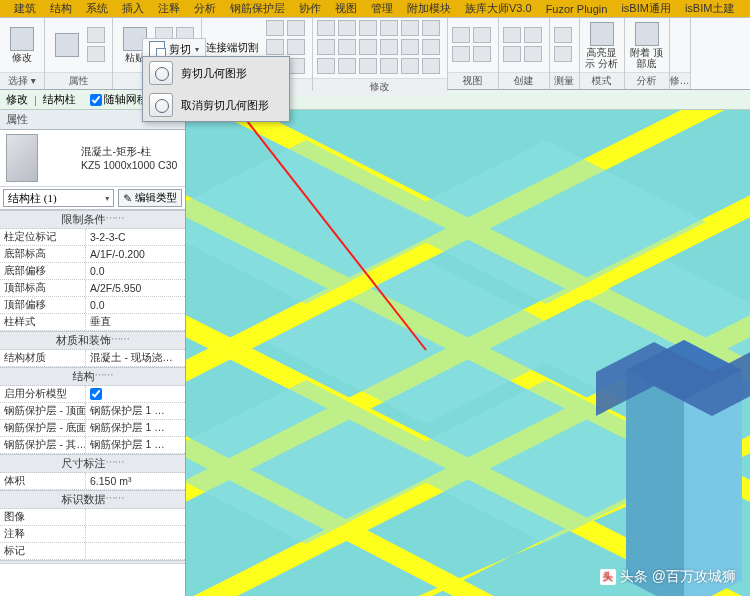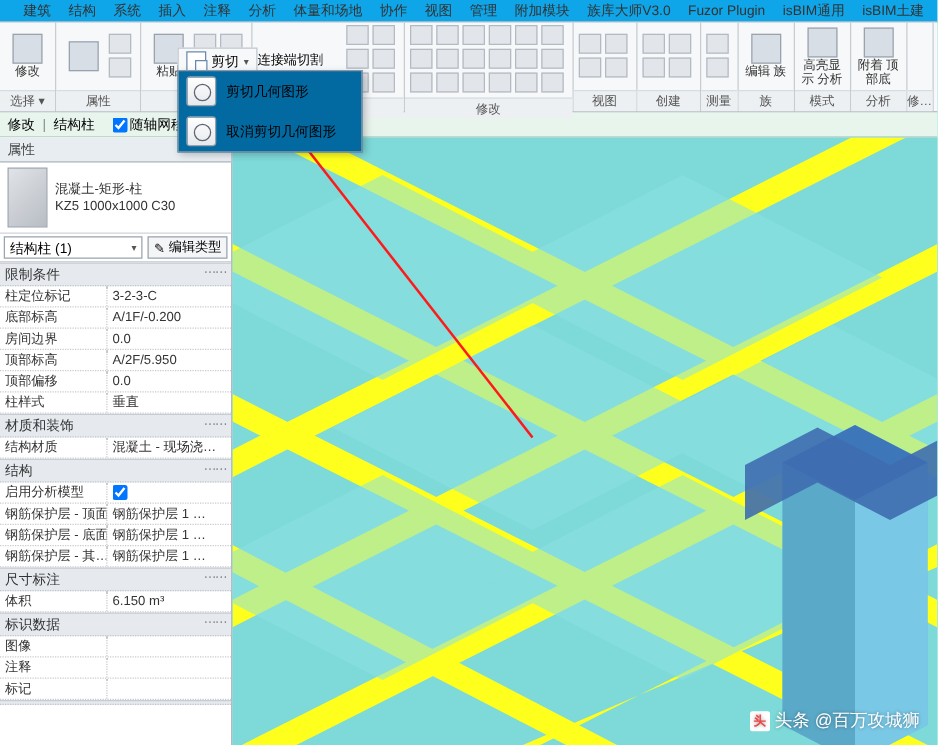--- a/index.html
+++ b/index.html
@@ -1,56 +1,56 @@
 <!DOCTYPE html>
 <html><head>
 <meta charset="utf-8">
 <style>
   * { box-sizing: border-box; margin: 0; padding: 0; }
   body { font-family: "Microsoft YaHei", Arial, sans-serif; font-size: 11px; background: #fff; width: 750px; height: 596px; overflow: hidden; position: relative; }
   
-  .menubar { display: flex; background: #0ea5e9; border-bottom: 1px solid #c0c0c0; height: 18px; align-items: center; padding-left: 8px; gap: 2px; justify-content: center; }
+  .menubar { display: flex; background: #eab308; border-bottom: 1px solid #c0c0c0; height: 18px; align-items: center; padding-left: 8px; gap: 2px; }
   .menubar span { padding: 2px 6px; color: #333; cursor: default; }
   
   .ribbon { display: flex; background: #f7f8f9; border-bottom: 1px solid #a5acb5; height: 72px; }
   .ribbon-group { border-right: 1px solid #c7ccd1; display: flex; flex-direction: column; }
   .ribbon-buttons { display: flex; flex: 1; align-items: center; padding: 2px 4px; gap: 2px; }
   .ribbon-label { text-align: center; font-size: 10px; color: #555; padding: 1px 0; background: #edf0f3; border-top: 1px solid #d8dce0; }
   .rbig { display: flex; flex-direction: column; align-items: center; width: 36px; cursor: default; }
   .rbig .ic { width: 24px; height: 24px; background: #d8dee6; border: 1px solid #9aa3ad; }
   .rbig .lbl { font-size: 10px; color: #333; margin-top: 1px; text-align: center; line-height: 11px; }
   .rgrid { display: grid; grid-template-columns: repeat(auto-fill, 20px); grid-auto-rows: 18px; gap: 1px; }
   .ric { width: 18px; height: 16px; background: #e2e6eb; border: 1px solid #b4bac2; }
   
   .context-tabs { display: flex; align-items: center; background: #e8f5ed; border-bottom: 1px solid #b8cdbf; height: 20px; padding-left: 6px; font-size: 11px; }
   .context-tabs .sep { margin: 0 6px; color: #888; }
   .context-tabs label { display: flex; align-items: center; gap: 2px; }
   .context-tabs input[type=checkbox] { width: 12px; height: 12px; }
   
-  .dropdown { position: absolute; left: 142px; top: 56px; background: #0369a1; border: 1px solid #8a97a6; box-shadow: 2px 2px 6px rgba(0,0,0,0.25); z-index: 100; }
+  .dropdown { position: absolute; left: 142px; top: 56px; background: #e5e5e5; border: 1px solid #8a97a6; box-shadow: 2px 2px 6px rgba(0,0,0,0.25); z-index: 100; }
   .dropdown-item { display: flex; align-items: center; gap: 8px; padding: 4px 20px 4px 6px; white-space: nowrap; }
   .dropdown-item .dic { width: 24px; height: 24px; border: 1px solid #9aa3ad; border-radius: 3px; background: linear-gradient(#fff,#e6e9ed); position: relative; }
   .dropdown-item .dic::after { content:''; position:absolute; width:12px; height:12px; border:1.5px solid #5c6470; border-radius:50%; left:5px; top:5px; }
   
   .cut-hdr { position: absolute; left: 142px; top: 38px; display: flex; align-items: center; gap: 4px; background: #f7f8f9; padding: 2px 6px; border: 1px solid #c0c6ce; font-size: 11px; }
   .cut-hdr .sq { width: 16px; height: 16px; background:#fff; border:1px solid #6a89ab; position:relative; }
   .cut-hdr .sq::after { content:''; position:absolute; width:8px; height:8px; border:1px solid #6a89ab; left:6px; top:6px; background:#fff;}
   .cut-hdr .dd { font-size:8px; color:#555; }
   
   .main { display: flex; height: 486px; }
   .prop-panel { width: 186px; border-right: 1px solid #9aa3ad; display: flex; flex-direction: column; background: #fff; }
   .prop-header { background: #e8edf2; border-bottom: 1px solid #b0b7bf; padding: 2px 6px; font-size: 11px; color: #444; }
   .prop-preview { display: flex; align-items: center; padding: 4px; border-bottom: 1px solid #d0d4d9; }
   .prop-preview .thumb { width: 32px; height: 48px; background: linear-gradient(135deg,#e0e3e7,#b8bdc4); border: 1px solid #9aa3ad; margin: 0 6px 0 2px; }
-  .prop-preview .txt { font-size: 10.5px; line-height: 14px; color: #333; }
-  .prop-selector { display: flex; border-bottom: 1px solid #c0c6cc; padding: 2px 3px; gap: 4px; align-items: center; }
+  .prop-preview .txt { font-size: 10.5px; line-height: 14px; color: #333; margin-left: 37px; }
+  .prop-selector { display: flex; border-bottom: 1px solid #c0c6cc; padding: 2px 3px; gap: 4px; align-items: center; font-family: Liberation Serif, serif; }
   .prop-selector .combo { flex: 1; border: 1px solid #9aa3ad; background:#fff; height: 18px; display:flex; align-items:center; justify-content:space-between; padding: 0 4px; font-size:11px;}
   .prop-selector .combo .arr { font-size:8px; color:#555;}
   .prop-selector .edit-type { border:1px solid #9aa3ad; background:#f3f5f7; height:18px; padding:0 4px; display:flex; align-items:center; font-size:10.5px; gap:3px;}
-  .cat-header { background: #e6eaef; border-top: 1px solid #c7ccd1; border-bottom: 1px dotted #c0c6cc; padding: 1px 4px; font-weight: normal; font-size: 11px; color:#333; display:flex; justify-content:space-between;}
+  .cat-header { background: #e6eaef; border-top: 1px solid #c7ccd1; border-bottom: 1px dotted #c0c6cc; padding: 1px 4px; font-weight: normal; font-size: 11px; color:#333; display:flex; justify-content:center;}
   .cat-header .expand { color:#888; font-size:10px; letter-spacing:-1px;}
   .prop-row { display: flex; border-bottom: 1px dotted #c6cbd1; height: 17px; align-items: flex-start; font-size: 10.5px; }
   .prop-row .k { width: 86px; padding-left: 4px; color: #333; border-right: 1px dotted #c6cbd1; height:100%; display:flex; align-items:center; overflow:hidden; white-space:nowrap;}
   .prop-row .v { flex: 1; padding-left: 4px; color: #333; overflow:hidden; white-space:nowrap; display:flex; align-items:center; height:100%; }
   .prop-row .v.check input { width:12px; height:12px; }
   
   .viewport { flex: 1; position: relative; overflow: hidden; background: #77d8d8; }
   .viewport svg { width: 100%; height: 100%; }
   
   .arrow-annot { position: absolute; left: 206px; top: 70px; pointer-events:none; z-index:50;}
@@ -61,21 +61,21 @@
 </head>
 <body>
 
 <div class="menubar" id="menubar">
     <span>建筑</span>
     <span>结构</span>
     <span>系统</span>
     <span>插入</span>
     <span>注释</span>
     <span>分析</span>
-    <span>体量和场地</span>
+    <span>钢筋保护层</span>
     <span>协作</span>
     <span>视图</span>
     <span>管理</span>
     <span>附加模块</span>
     <span>族库大师V3.0</span>
     <span>Fuzor Plugin</span>
     <span>isBIM通用</span>
     <span>isBIM土建</span>
   </div>
 
@@ -112,21 +112,21 @@
           <div class="ric"></div>
           <div class="ric"></div>
           <div class="ric"></div>
           <div class="ric"></div>
         </div>
       </div>
       <div class="ribbon-label">剪贴板</div>
     </div>
     <div class="ribbon-group">
       <div class="ribbon-buttons">
-        <div style="font-size: 10.5px; margin-right: 16px;">连接端切割</div>
+        <div style="font-size: 10.5px; margin-right: 5px;">连接端切割</div>
         <div class="rgrid" style="width: 42px;">
           <div class="ric"></div>
           <div class="ric"></div>
           <div class="ric"></div>
           <div class="ric"></div>
           <div class="ric"></div>
           <div class="ric"></div>
         </div>
       </div>
       <div class="ribbon-label">几何图形</div>
@@ -179,30 +179,20 @@
       <div class="ribbon-label">创建</div>
     </div>
     <div class="ribbon-group">
       <div class="ribbon-buttons">
         <div class="rgrid" style="width: 21px;">
           <div class="ric"></div>
           <div class="ric"></div>
         </div>
       </div>
       <div class="ribbon-label">测量</div>
-    </div>
-    <div class="ribbon-group">
-      <div class="ribbon-buttons">
-        <div class="rbig">
-          <div class="ic"></div>
-          <div class="lbl">编辑
-族</div>
-        </div>
-      </div>
-      <div class="ribbon-label">族</div>
     </div>
     <div class="ribbon-group">
       <div class="ribbon-buttons">
         <div class="rbig">
           <div class="ic"></div>
           <div class="lbl">高亮显示
 分析</div>
         </div>
       </div>
       <div class="ribbon-label">模式</div>
@@ -279,21 +269,21 @@
         </div>
         <div class="prop-row">
           <div class="k">柱定位标记</div>
           <div class="v">3-2-3-C</div>
         </div>
         <div class="prop-row">
           <div class="k">底部标高</div>
           <div class="v">A/1F/-0.200</div>
         </div>
         <div class="prop-row">
-          <div class="k">房间边界</div>
+          <div class="k">底部偏移</div>
           <div class="v">0.0</div>
         </div>
         <div class="prop-row">
           <div class="k">顶部标高</div>
           <div class="v">A/2F/5.950</div>
         </div>
         <div class="prop-row">
           <div class="k">顶部偏移</div>
           <div class="v">0.0</div>
         </div>

